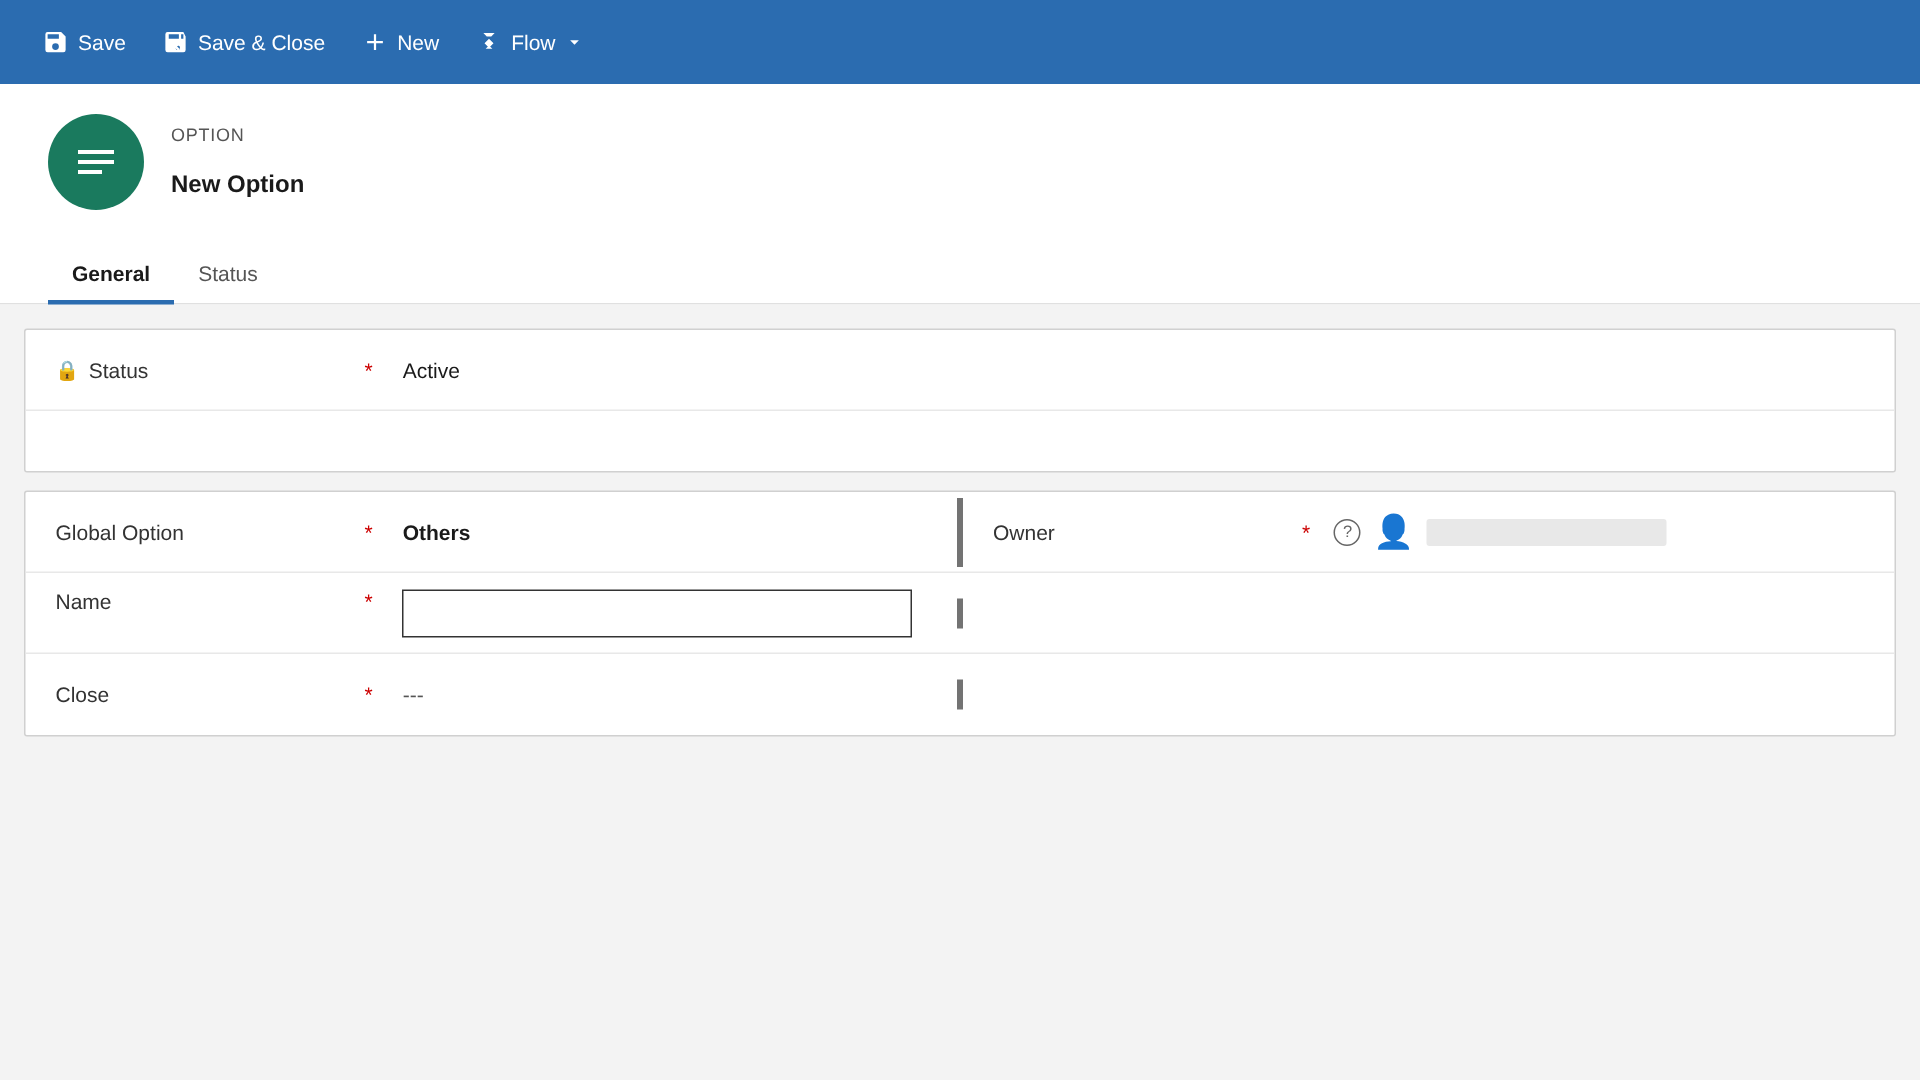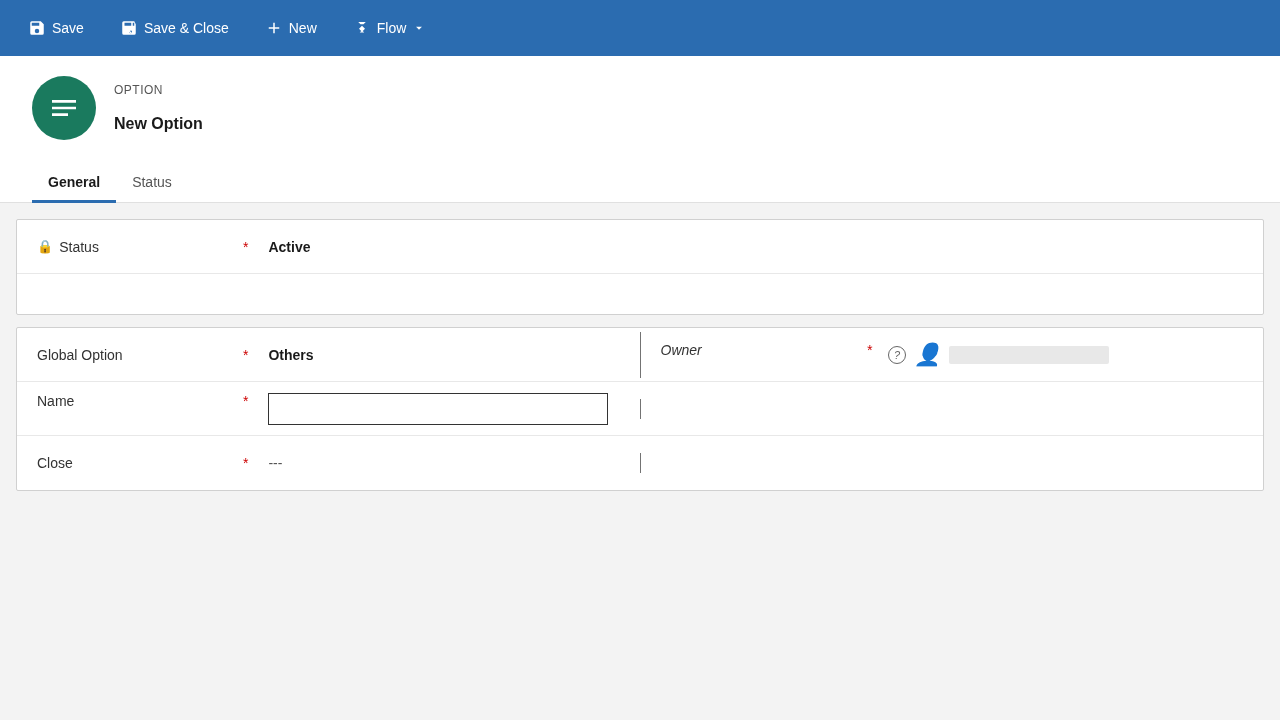--- a/index.html
+++ b/index.html
@@ -5,21 +5,21 @@
     * { box-sizing: border-box; margin: 0; padding: 0; }
     body { font-family: 'Segoe UI', sans-serif; background: #fff; color: #1a1a1a; font-size: 14px; }
 
     
     .toolbar {
       background: #2b6cb0;
       height: 56px;
       display: flex;
       align-items: center;
       padding: 0 16px;
-      gap: 12px;
+      gap: 0;
     }
     .toolbar-btn {
       display: flex;
       align-items: center;
       gap: 6px;
       color: #fff;
       background: transparent;
       border: none;
       cursor: pointer;
       padding: 6px 12px;
@@ -134,21 +134,21 @@
       font-size: 14px;
       margin-left: 6px;
       flex-shrink: 0;
     }
     .field-value {
       flex: 1;
       font-weight: 600;
       color: #1a1a1a;
       padding-left: 20px;
     }
-    .field-value.active-value { font-weight: 700; }
+    .field-value.active-value { font-weight: 400; }
 
     
     .form-section-two-col {
       background: #fff;
       border: 1px solid #d0d0d0;
       border-radius: 2px;
     }
     .two-col-row {
       display: flex;
       align-items: center;
@@ -158,24 +158,23 @@
     .two-col-row:last-child { border-bottom: none; }
     .col-left {
       flex: 1;
       display: flex;
       align-items: center;
       padding: 10px 20px;
     }
     .col-right {
       flex: 1;
       display: flex;
-      align-items: flex-start;
+      align-items: center;
       padding: 10px 20px;
-      border-left: 1px solid #737373;
-      font-style: italic;
+      border-left: 4px solid #737373;
     }
     .field-input {
       border: 1px solid #333;
       padding: 6px 10px;
       font-size: 14px;
       font-family: 'Segoe UI', sans-serif;
       width: 340px;
       outline: none;
       height: 32px;
     }

